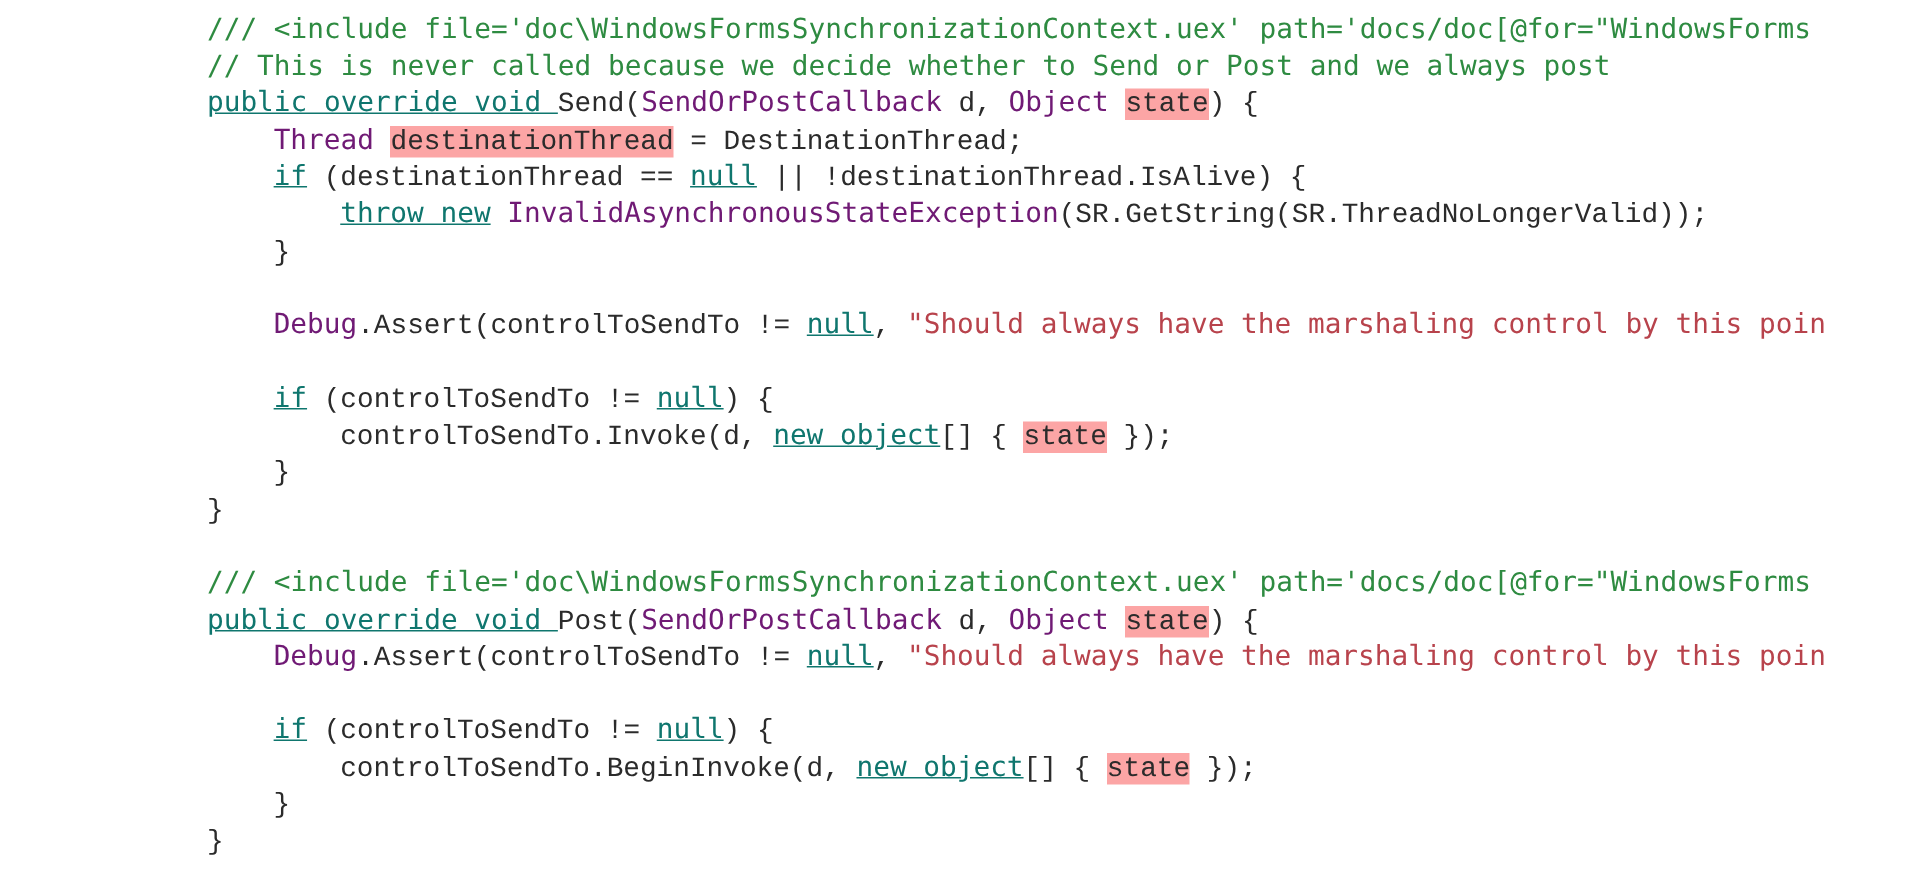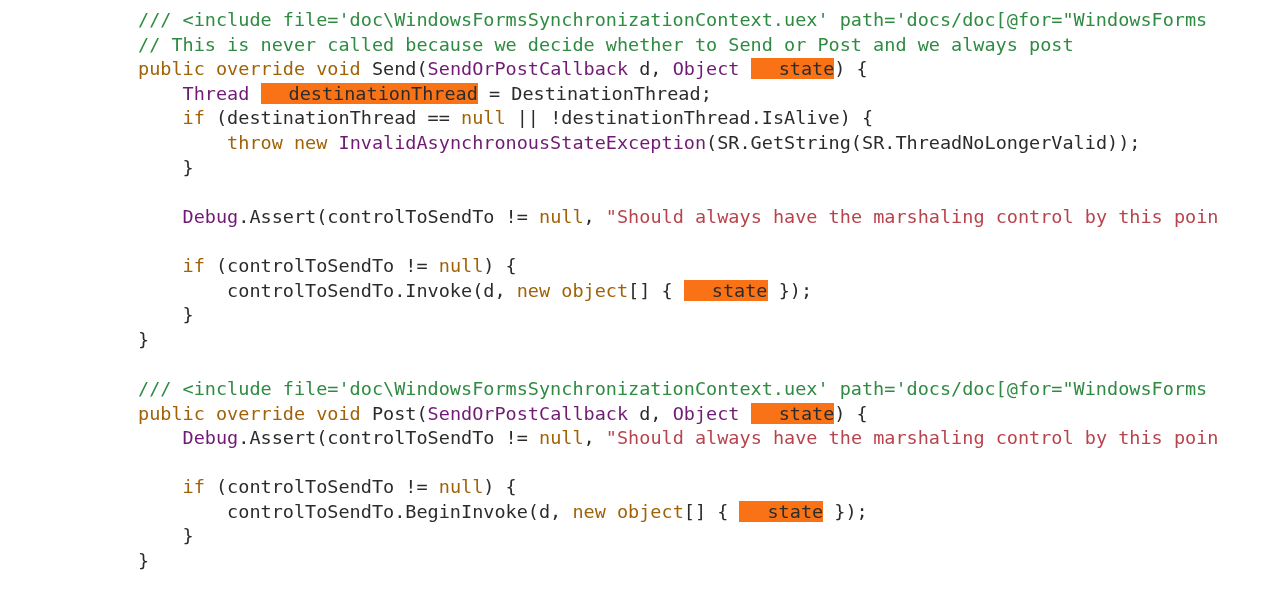--- a/index.html
+++ b/index.html
@@ -34,24 +34,24 @@
     color: #222222;
     -webkit-font-smoothing: antialiased;
   }
   .ln {
     display: block;
     height: 24.6px;
     white-space: pre;
   }
   
   .tok-cmt  { color: #2e8b41; }
-  .tok-kw   { color: #a16207; }
+  .tok-kw   { color: #0f766e; text-decoration: underline; }
   .tok-type { color: #701a75; }
   .tok-str  { color: #b8434c; }
-  .tok-plain{ color: #2b2b2b; }
-  .tok-hl   { background: #f97316; padding-left: 28px; }
+  .tok-plain{ color: #2b2b2b; font-family: Liberation Mono, monospace; }
+  .tok-hl   { background: #fca5a5; }
 </style>
 </head>
 <body>
 
 <div id="code-viewer">
   <div id="code-block"><span class="ln"><span class="tok-cmt">/// &lt;include file='doc\WindowsFormsSynchronizationContext.uex' path='docs/doc[@for="WindowsForms</span></span><span class="ln"><span class="tok-cmt">// This is never called because we decide whether to Send or Post and we always post</span></span><span class="ln"><span class="tok-kw">public override void </span><span class="tok-plain">Send(</span><span class="tok-type">SendOrPostCallback</span><span class="tok-plain"> d, </span><span class="tok-type">Object</span><span class="tok-plain"> </span><span class="tok-plain tok-hl">state</span><span class="tok-plain">) {</span></span><span class="ln"><span class="tok-plain">    </span><span class="tok-type">Thread</span><span class="tok-plain"> </span><span class="tok-plain tok-hl">destinationThread</span><span class="tok-plain"> = DestinationThread;</span></span><span class="ln"><span class="tok-plain">    </span><span class="tok-kw">if</span><span class="tok-plain"> (destinationThread == </span><span class="tok-kw">null</span><span class="tok-plain"> || !destinationThread.IsAlive) {</span></span><span class="ln"><span class="tok-plain">        </span><span class="tok-kw">throw new</span><span class="tok-plain"> </span><span class="tok-type">InvalidAsynchronousStateException</span><span class="tok-plain">(SR.GetString(SR.ThreadNoLongerValid));</span></span><span class="ln"><span class="tok-plain">    }</span></span><span class="ln">&nbsp;</span><span class="ln"><span class="tok-plain">    </span><span class="tok-type">Debug</span><span class="tok-plain">.Assert(controlToSendTo != </span><span class="tok-kw">null</span><span class="tok-plain">, </span><span class="tok-str">"Should always have the marshaling control by this poin</span></span><span class="ln">&nbsp;</span><span class="ln"><span class="tok-plain">    </span><span class="tok-kw">if</span><span class="tok-plain"> (controlToSendTo != </span><span class="tok-kw">null</span><span class="tok-plain">) {</span></span><span class="ln"><span class="tok-plain">        controlToSendTo.Invoke(d, </span><span class="tok-kw">new object</span><span class="tok-plain">[] { </span><span class="tok-plain tok-hl">state</span><span class="tok-plain"> });</span></span><span class="ln"><span class="tok-plain">    }</span></span><span class="ln"><span class="tok-plain">}</span></span><span class="ln">&nbsp;</span><span class="ln"><span class="tok-cmt">/// &lt;include file='doc\WindowsFormsSynchronizationContext.uex' path='docs/doc[@for="WindowsForms</span></span><span class="ln"><span class="tok-kw">public override void </span><span class="tok-plain">Post(</span><span class="tok-type">SendOrPostCallback</span><span class="tok-plain"> d, </span><span class="tok-type">Object</span><span class="tok-plain"> </span><span class="tok-plain tok-hl">state</span><span class="tok-plain">) {</span></span><span class="ln"><span class="tok-plain">    </span><span class="tok-type">Debug</span><span class="tok-plain">.Assert(controlToSendTo != </span><span class="tok-kw">null</span><span class="tok-plain">, </span><span class="tok-str">"Should always have the marshaling control by this poin</span></span><span class="ln">&nbsp;</span><span class="ln"><span class="tok-plain">    </span><span class="tok-kw">if</span><span class="tok-plain"> (controlToSendTo != </span><span class="tok-kw">null</span><span class="tok-plain">) {</span></span><span class="ln"><span class="tok-plain">        controlToSendTo.BeginInvoke(d, </span><span class="tok-kw">new object</span><span class="tok-plain">[] { </span><span class="tok-plain tok-hl">state</span><span class="tok-plain"> });</span></span><span class="ln"><span class="tok-plain">    }</span></span><span class="ln"><span class="tok-plain">}</span></span></div>
 </div>
 
 </body></html>

